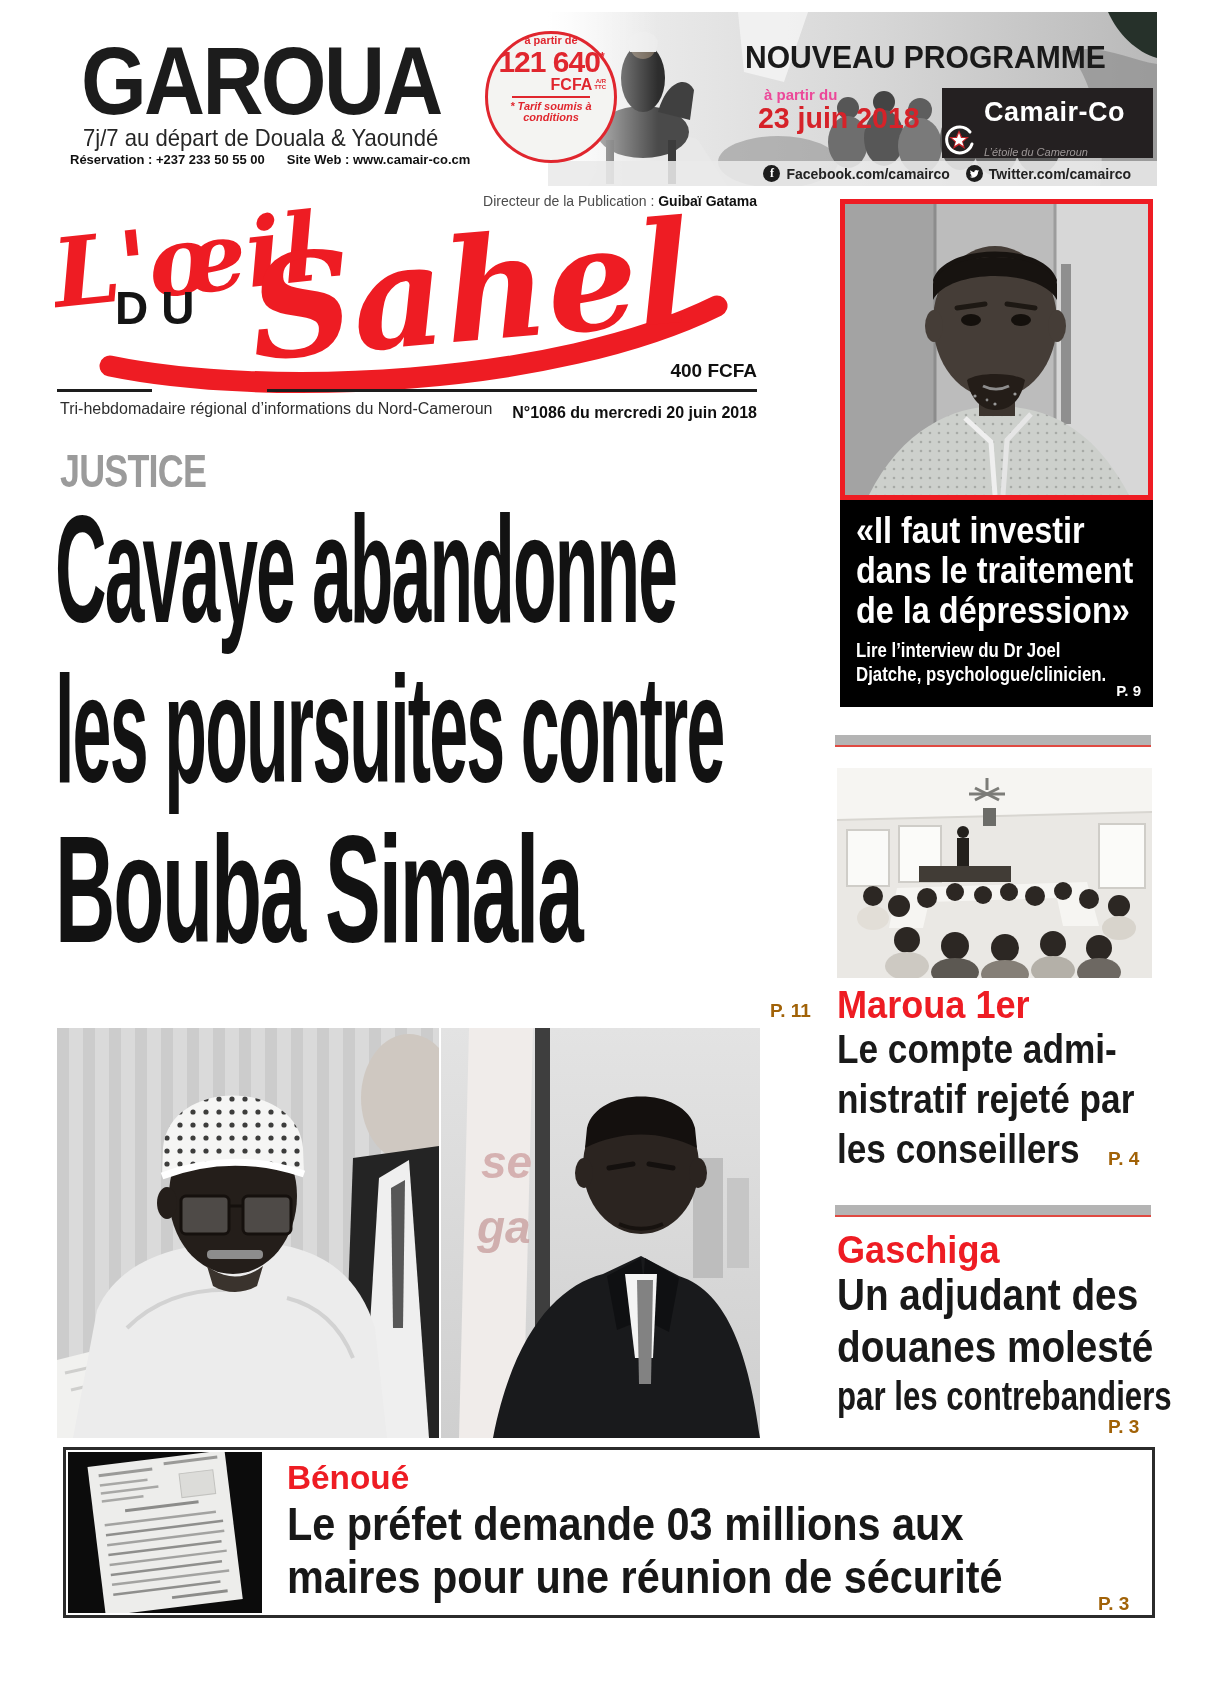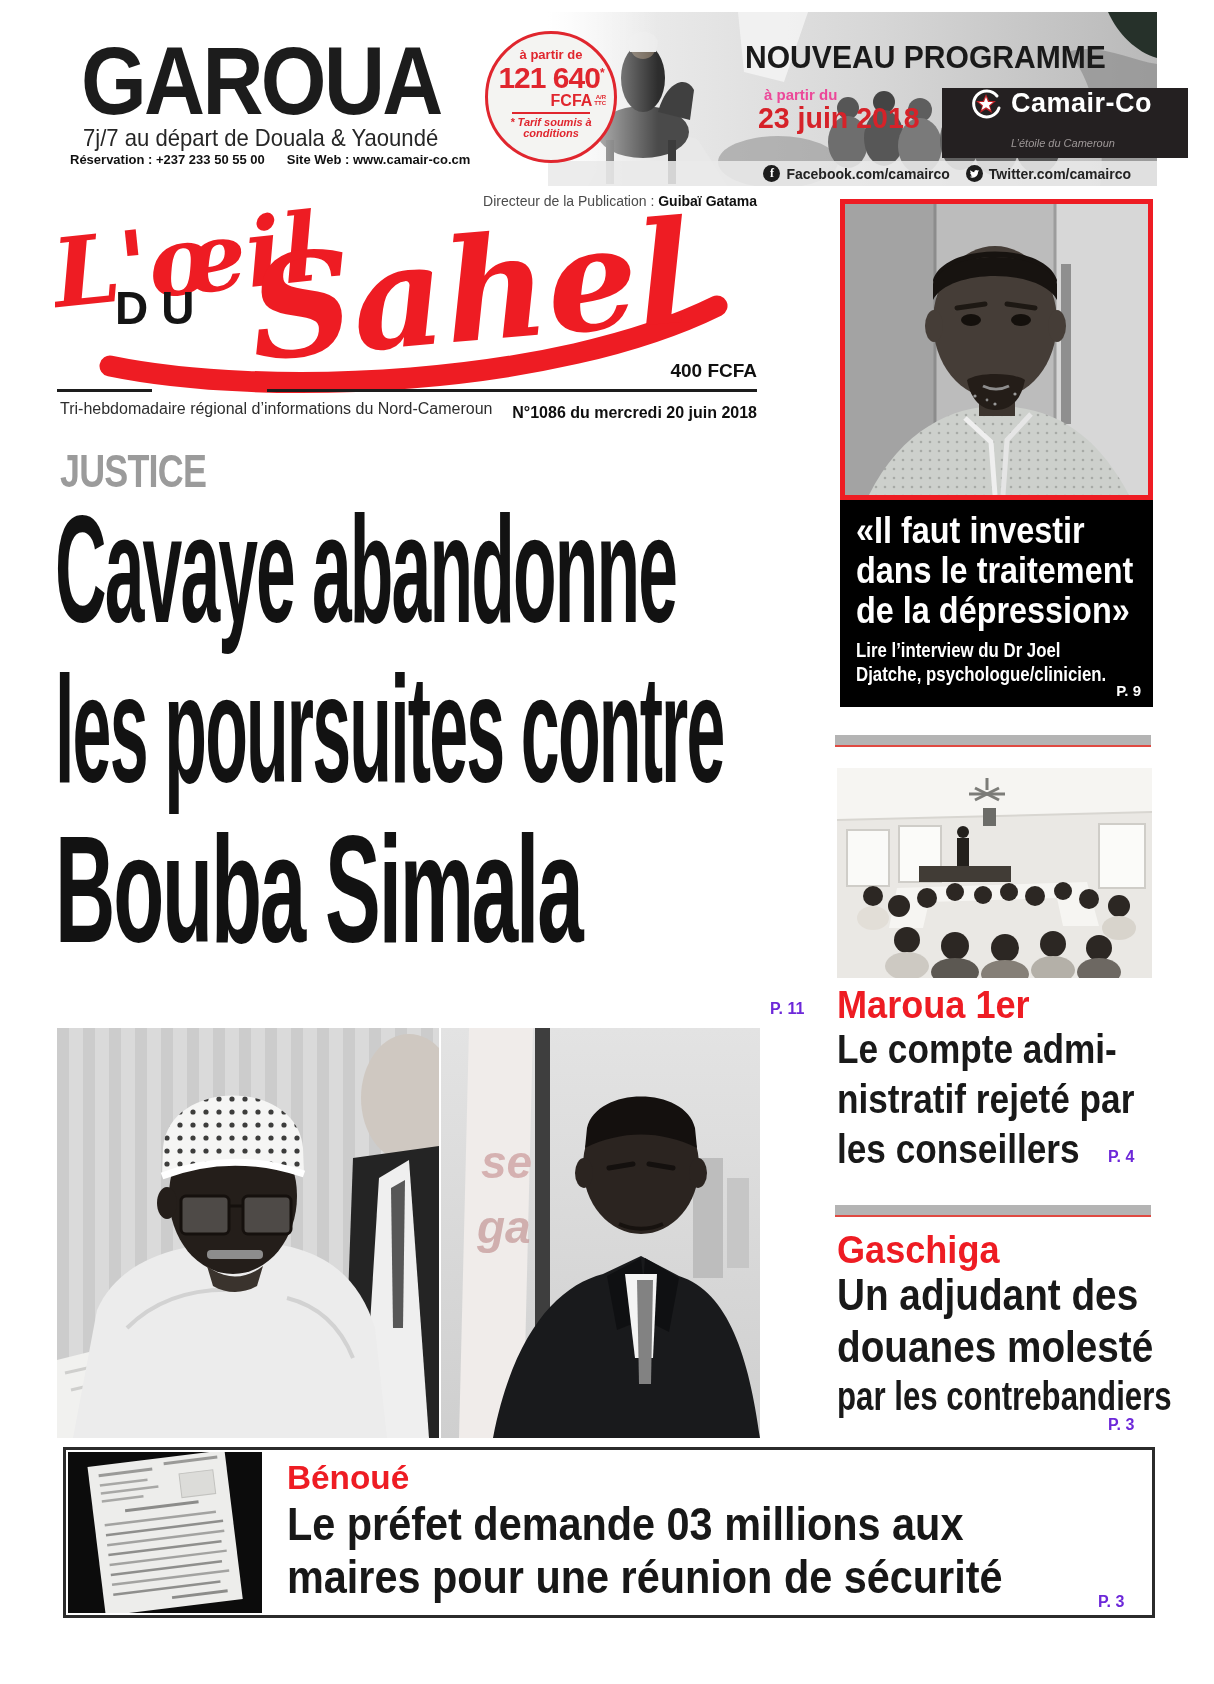--- a/index.html
+++ b/index.html
@@ -13,53 +13,53 @@
   .social-strip{left:548px;top:161px;width:609px;height:25px;background:rgba(233,233,233,.88);
     display:flex;align-items:center;justify-content:flex-end;gap:16px;padding-right:26px;box-sizing:border-box;}
   .soc-item{display:flex;align-items:center;gap:6px;font-size:14px;font-weight:700;color:#222;}
   .fb-badge{display:inline-flex;align-items:center;justify-content:center;width:17px;height:17px;border-radius:50%;
     background:#1d1d1d;color:#fff;font-size:12px;font-weight:700;font-family:"Liberation Serif",serif;}
   .garoua{left:81px;top:33px;font-size:96px;font-weight:800;letter-spacing:-3px;color:#1c1c1c;transform:scaleX(.88);line-height:1;}
   .garoua-sub{left:83px;top:124px;font-size:24px;font-weight:500;color:#262626;transform:scaleX(.92);line-height:1.2;}
   .reservation{left:70px;top:152px;font-size:13px;font-weight:700;color:#101010;display:flex;gap:22px;}
   .price-circle{left:485px;top:31px;width:132px;height:132px;border-radius:50%;background:#f4f4f2;
     border:3px solid #e0262e;box-sizing:border-box;text-align:center;color:#e0262e;z-index:3;}
-  .pc-prefix{margin-top:13px;font-size:13px;font-weight:600;}
+  .pc-prefix{font-size:11px;font-weight:600;}
   .pc-amount{font-size:30px;font-weight:800;letter-spacing:-1px;line-height:1.05;}
   .pc-amount sup{font-size:12px;}
   .pc-cur{font-size:16px;font-weight:800;text-align:right;padding-right:8px;line-height:.9;display:flex;justify-content:flex-end;gap:2px;}
   .pc-cur .tiny{display:flex;flex-direction:column;font-size:6px;font-weight:700;line-height:1;}
   .pc-div{width:78px;height:2px;background:#e0262e;margin:4px auto 3px;}
   .pc-cond{font-size:11px;font-weight:700;font-style:italic;line-height:1.05;}
   .prog-title{left:745px;top:40px;font-size:31px;font-weight:800;color:#1a1a1a;transform:scaleX(.97);z-index:2;}
   .prog-from{left:764px;top:86px;font-size:15px;font-weight:800;color:#ec4899;z-index:2;}
   .prog-date{left:758px;top:101px;font-size:30px;font-weight:800;color:#d62229;transform:scaleX(.95);z-index:2;}
-  .camair-box{left:942px;top:88px;width:246px;height:70px;background:#242021;color:#fff;z-index:2;
-    display:flex;align-items:flex-start;gap:8px;padding-left:27px;box-sizing:border-box;}
+  .camair-box{left:942px;top:88px;width:211px;height:70px;background:#242021;color:#fff;z-index:2;
+    display:flex;align-items:flex-end;gap:8px;padding-left:0;box-sizing:border-box;}
   .camair-name{font-size:27px;font-weight:600;letter-spacing:.5px;}
   .camair-tag{font-size:11px;font-style:italic;color:#9d9797;margin-top:18px;}
 
   
   .director{right:457px;top:193px;font-size:14px;color:#4c4c4c;}
   .director b{color:#101010;}
   .logo-svg{left:55px;top:198px;}
   .price-tag{right:457px;top:360px;font-size:19px;font-weight:700;color:#101010;}
   .rule{height:3px;background:#1d1d1d;}
   .rule-l{left:57px;top:389px;width:95px;}
   .rule-r{left:267px;top:389px;width:490px;}
   .tagline{left:60px;top:400px;font-size:16px;font-weight:400;color:#2e2e2e;}
   .issue{right:457px;top:404px;font-size:16px;font-weight:700;color:#101010;}
 
   
   .kicker{left:60px;top:444px;font-size:46px;font-weight:800;color:#9b9b9b;transform:scaleX(.78);letter-spacing:-1px;}
   .hl{left:55px;font-size:152px;font-weight:800;letter-spacing:-4px;color:#121212;line-height:1;white-space:nowrap;}
   .hl1{top:493px;transform:scaleX(.47);}
   .hl2{top:653px;transform:scaleX(.46);}
   .hl3{top:813px;transform:scaleX(.55);}
-  .pageref{font-size:16px;font-weight:700;color:#6d28d9;}
+  .pageref{font-size:19px;font-weight:700;color:#a16207;}
   .p11{left:770px;top:1000px;}
   .photo-l{left:57px;top:1028px;}
   .photo-r{left:441px;top:1028px;}
 
   
   .portrait{left:840px;top:199px;width:313px;height:301px;border:5px solid #ee1c23;box-sizing:border-box;background:#b9b9b9;}
   .quote-box{left:840px;top:500px;width:313px;height:207px;background:#000000;box-sizing:border-box;
     padding:11px 10px 0 16px;color:#fff;}
   .q-line{font-size:36px;font-weight:800;line-height:40px;transform:scaleX(.9);transform-origin:left top;white-space:nowrap;}
   .q-sub{margin-top:7px;font-size:20px;font-weight:700;line-height:24px;transform:scaleX(.84);transform-origin:left top;white-space:nowrap;}

